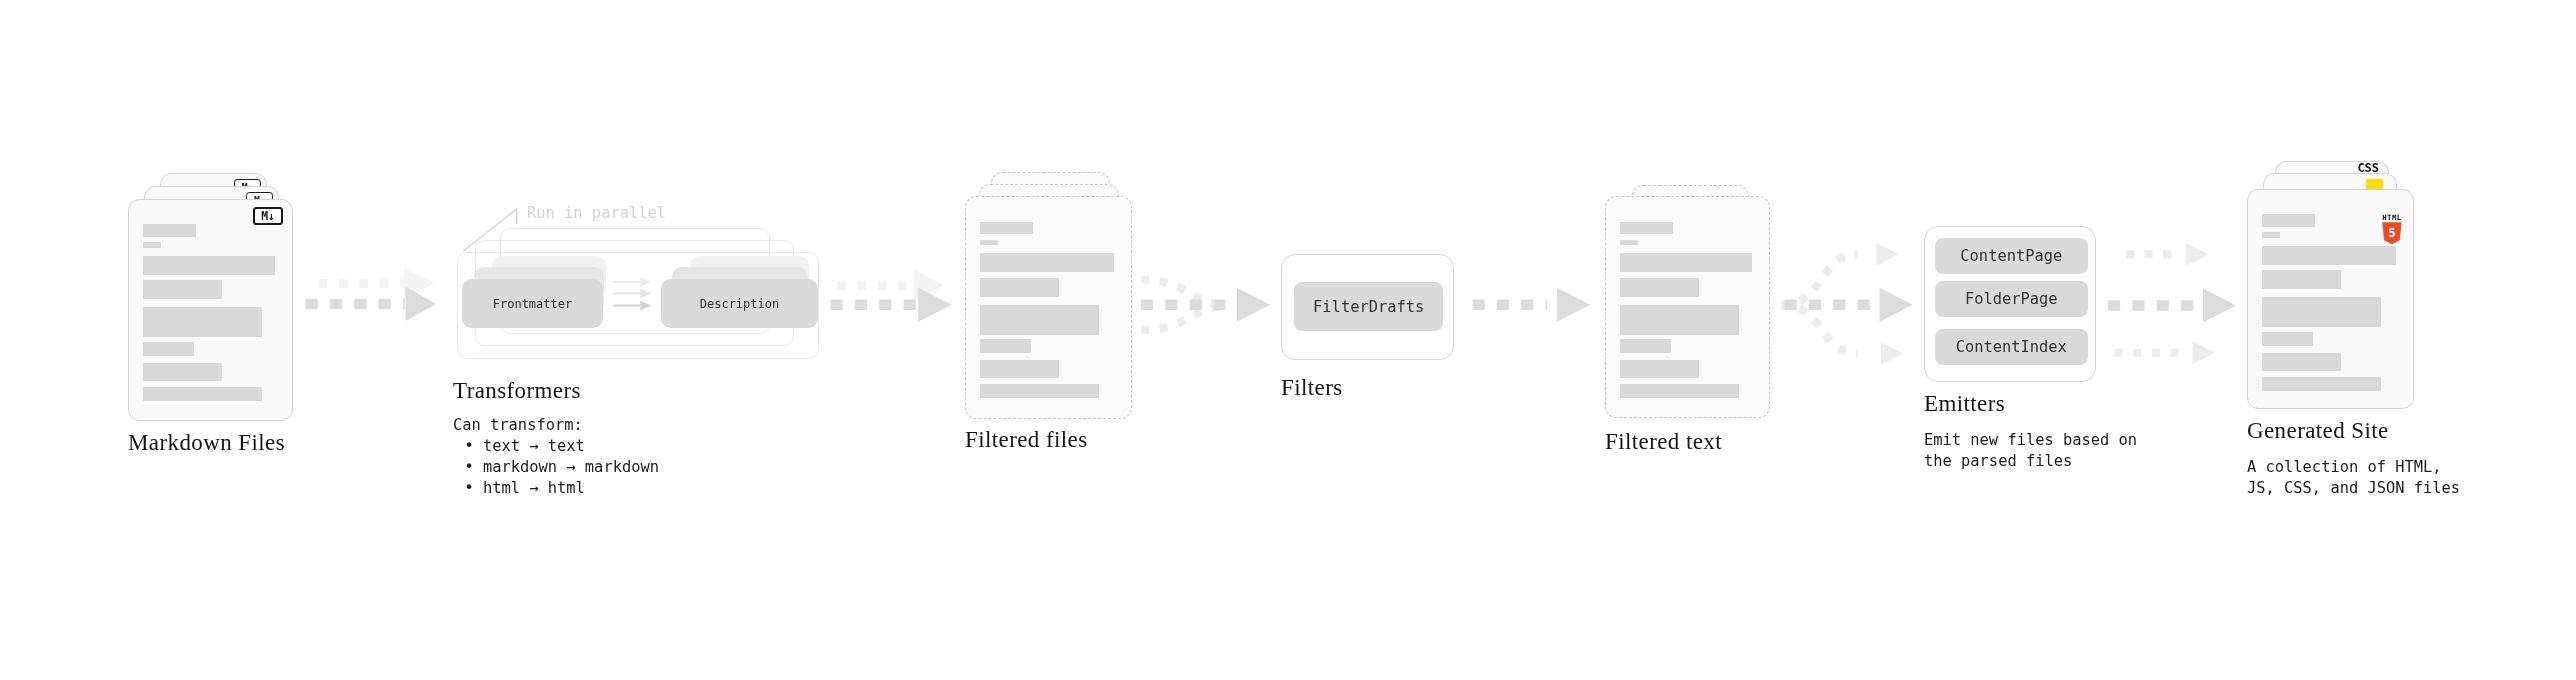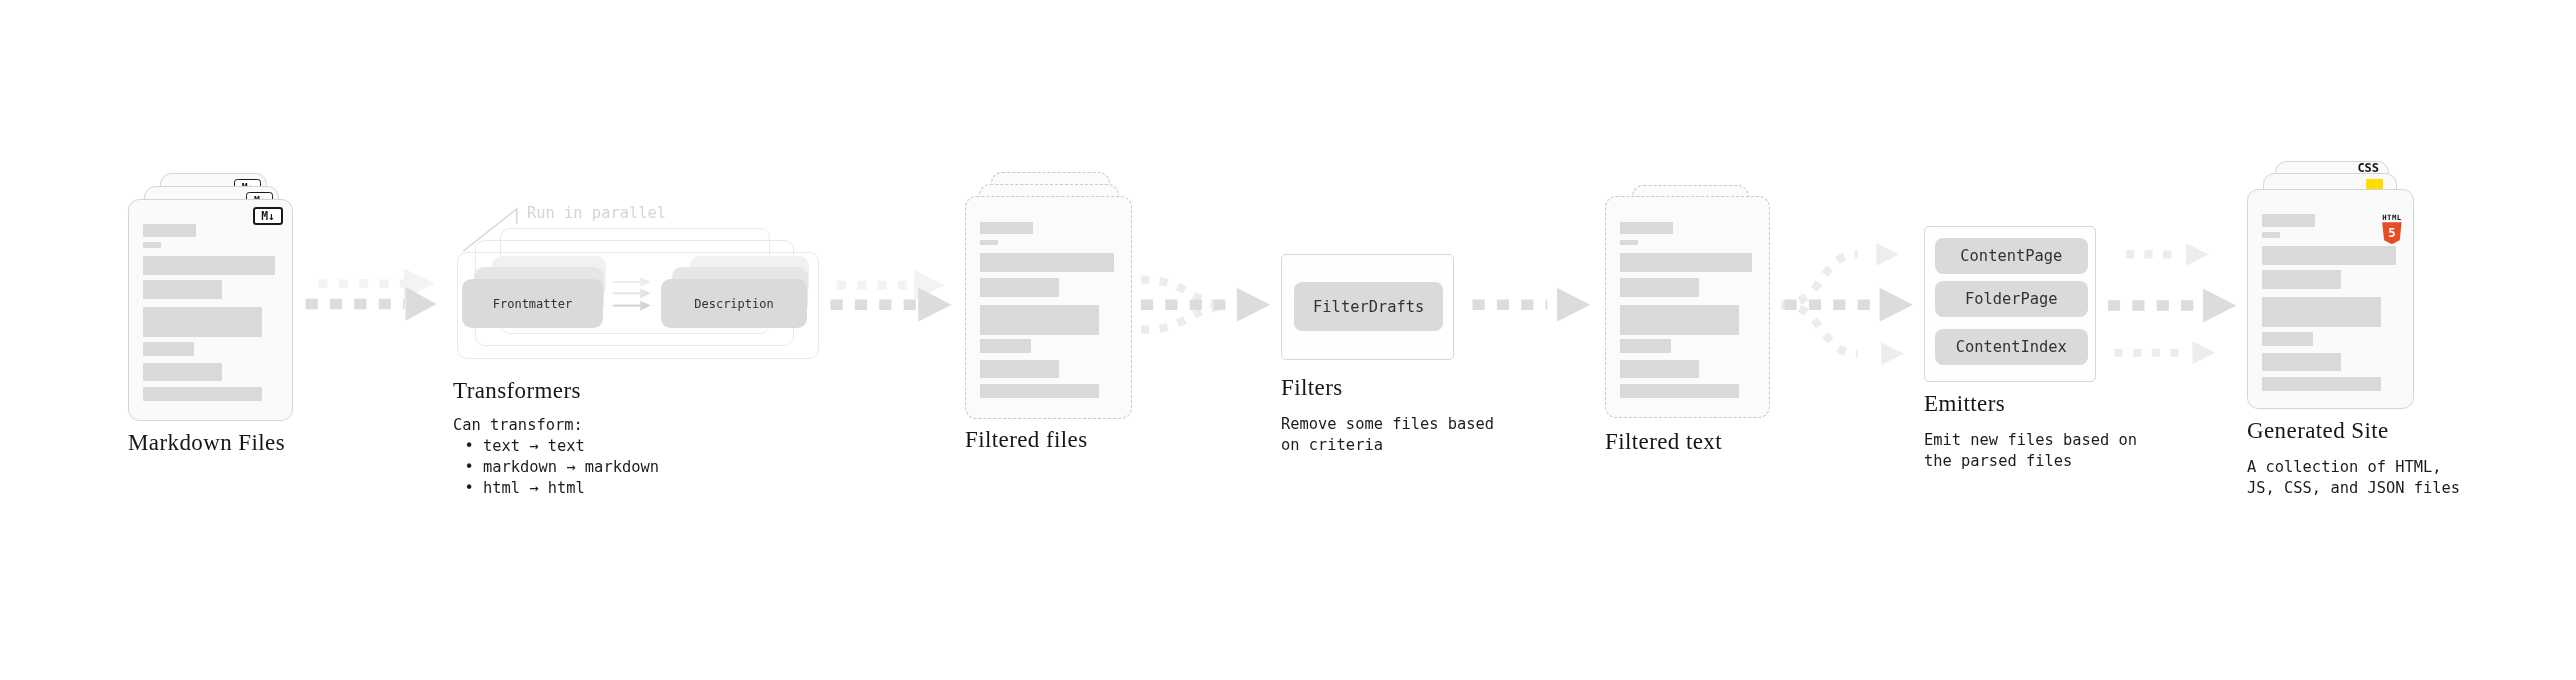--- a/index.html
+++ b/index.html
@@ -54,21 +54,21 @@
   .pill  { position:absolute; background:#dadada; border-radius:9.8px; z-index:3;
            display:flex; align-items:center; justify-content:center;
            font-size:12px; font-weight:500; color:#323232; white-space:nowrap; }
   .pill.g1 { background:#e6e6e6; z-index:2; }
   .pill.g2 { background:#f1f1f1; z-index:2; }
   .annotation { position:absolute; z-index:2; font-size:15.4px; font-weight:500;
                 color:#d4d4d4; white-space:nowrap; }
 
   
   .plugin-box { position:absolute; z-index:2; background:#fefefe;
-                border:1.6px solid #d6d6d6; border-radius:5px; }
+                border:1.6px solid #d6d6d6; border-radius:14px; }
   .plugin-box .pill { position:absolute; border-radius:8.1px; font-size:15.4px; }
 
   
   .main-line  { stroke:#dcdcdc; stroke-width:13; stroke-dasharray:15 15; fill:none; }
   .main-head  { fill:#dcdcdc; }
   .ghost-line { stroke:#f3f3f3; stroke-width:11; stroke-dasharray:11 14; fill:none; }
   .ghost-head { fill:#f3f3f3; }
   .lt-curve   { stroke:#ececec; stroke-width:10; stroke-dasharray:10 13; fill:none; }
   .lt-head    { fill:#ededed; }
   .mini-line  { stroke-width:2.5; fill:none; }
@@ -163,21 +163,21 @@
   <div class="panel" style="left:475px;top:240px;width:319px;height:106px"></div>
   <div class="panel" style="left:457px;top:252px;width:362px;height:107px"></div>
   <div class="annotation" style="left:527px;top:204px">Run in parallel</div>
 
   <div class="pill g2" style="left:492px;top:256px;width:114px;height:41px"></div>
   <div class="pill g1" style="left:474px;top:267px;width:130px;height:46px"></div>
   <div class="pill" style="left:462px;top:279px;width:141px;height:49px">Frontmatter</div>
 
   <div class="pill g2" style="left:690px;top:256px;width:119px;height:41px"></div>
   <div class="pill g1" style="left:672px;top:267px;width:136px;height:46px"></div>
-  <div class="pill" style="left:661px;top:279px;width:146px;height:49px">Description</div>
+  <div class="pill" style="left:661px;top:279px;width:157px;height:49px">Description</div>
 
   <div class="stage-title" style="left:453px;top:378px">Transformers</div>
   <div class="caption" style="left:453px;top:415px">
     <div>Can transform:</div>
     <div class="indent">• text → text</div>
     <div class="indent">• markdown → markdown</div>
     <div class="indent">• html → html</div>
   </div>
 
   <div class="doc-stack" style="left:965px;top:172px;width:167px;height:248px">
@@ -195,24 +195,20 @@
           <div class="b8"></div>
       </div>
     </div>
   </div>
   <div class="stage-title" style="left:965px;top:427px">Filtered files</div>
 
   <div class="plugin-box" style="left:1281px;top:254px;width:173px;height:106px">
     <div class="pill" style="left:12.2px;top:27px;width:149px;height:49px">FilterDrafts</div>
   </div>
   <div class="stage-title" style="left:1281px;top:375px">Filters</div>
-  <div class="caption" style="left:1281px;top:414px">
-    <div>Remove some files based</div>
-    <div>on criteria</div>
-  </div>
 
   <div class="doc-stack" style="left:1605px;top:185px;width:165px;height:233px">
     <div class="doc-card dashed z1" style="left:27px;top:0;width:117px;height:52px"></div>
     <div class="doc-card dashed z3" style="left:0;top:11.4px;width:165px;height:222px">
       <div class="bars">
         <div class="b1"></div>
           <div class="b2"></div>
           <div class="b3"></div>
           <div class="b4"></div>
         <div class="b5"></div>

